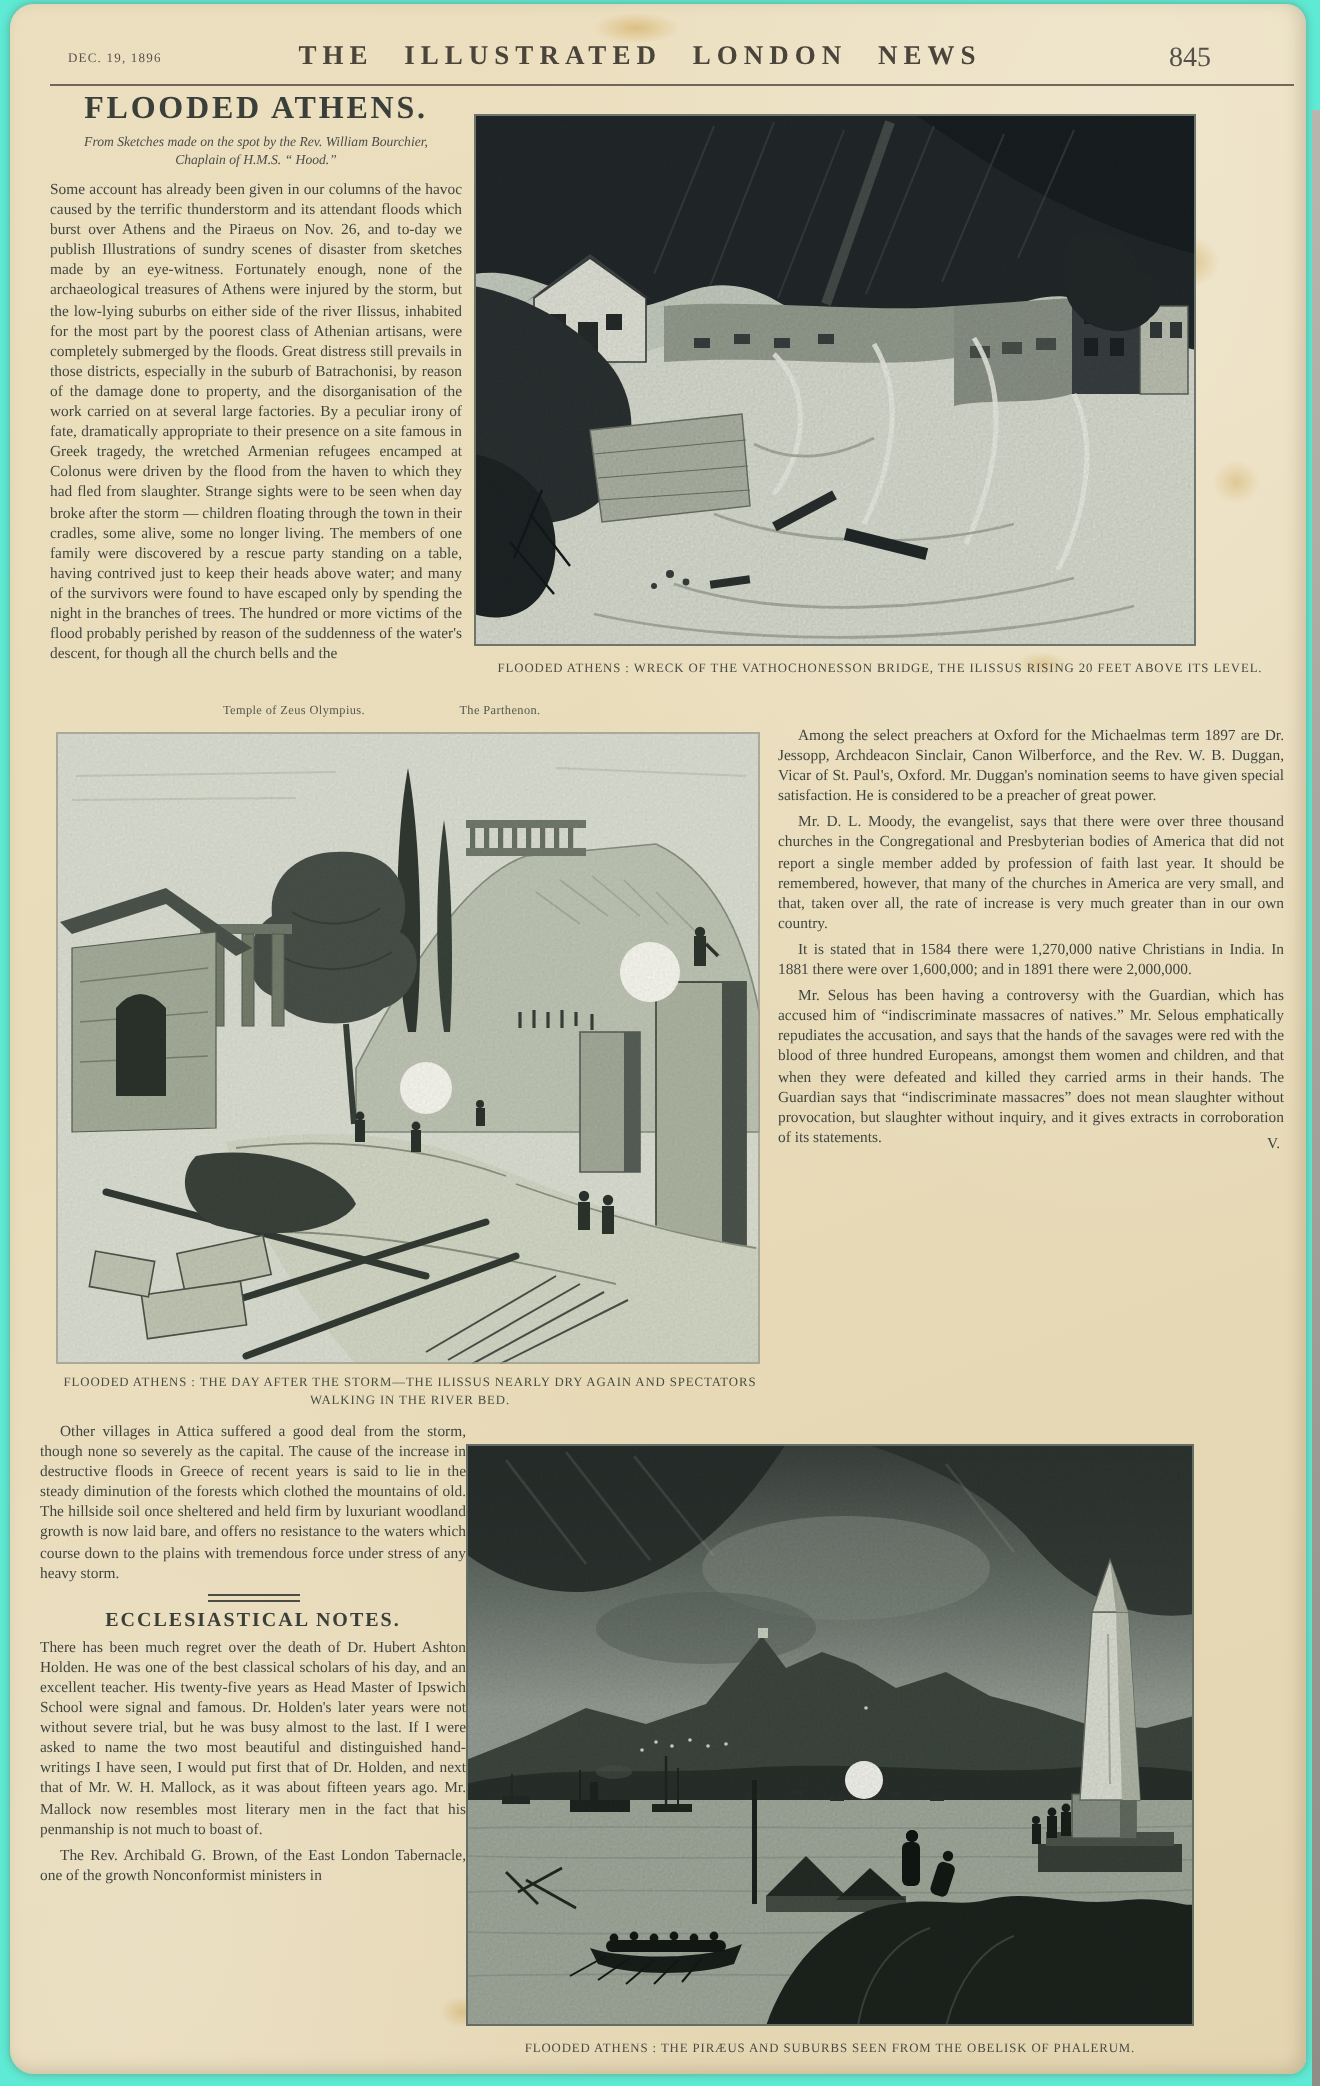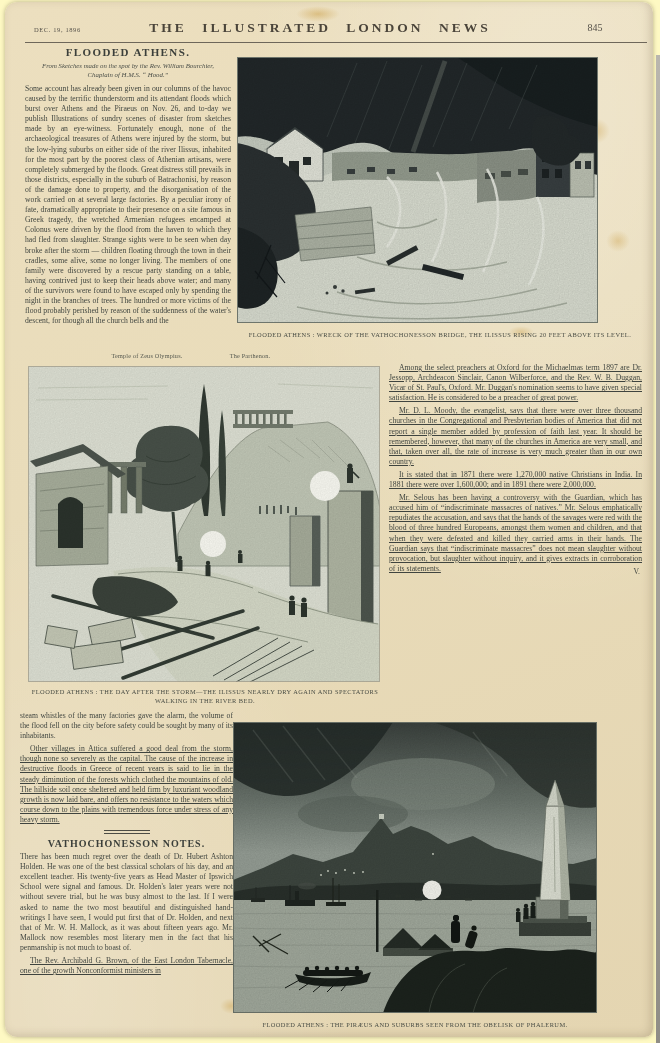--- a/index.html
+++ b/index.html
@@ -1,37 +1,37 @@
 <!DOCTYPE html>
 <html><head>
 <meta charset="utf-8">
 <style>
   html,body{margin:0;padding:0;}
   body{background:#f7f6f2;font-family:"Liberation Serif","DejaVu Serif",serif;}
-  .wrap{position:relative;width:660px;height:1043px;overflow:hidden;background:#fef9c3;}
+  .wrap{position:relative;width:660px;height:1043px;overflow:hidden;background:#5eead4;}
   .paper{position:absolute;left:5px;top:2px;width:648px;height:1035px;
          background:
            radial-gradient(ellipse at 85% 10%, rgba(255,255,255,.25), transparent 40%),
            radial-gradient(ellipse at 10% 95%, rgba(255,255,255,.2), transparent 35%),
            linear-gradient(160deg,#ecdfbf 0%,#e9dcba 40%,#e4d5b1 100%);
          border-radius:12px 10px 8px 12px;
          box-shadow:0 0 4px rgba(90,80,60,.45), inset -3px -2px 8px rgba(120,105,75,.25);}
   .page-edge-right{position:absolute;right:0;top:55px;bottom:0;width:4px;background:linear-gradient(#b9b6ae,#8f8d86);}
   .stain{position:absolute;border-radius:50%;pointer-events:none;}
 
   .hdr-date{position:absolute;left:34px;top:26px;font-size:6.5px;letter-spacing:.6px;color:#57534b;}
   .masthead{position:absolute;left:0;right:20px;top:20px;text-align:center;font-weight:bold;
             font-size:13.5px;letter-spacing:3px;word-spacing:9px;color:#4a443a;}
-  .pagenum{position:absolute;left:575px;top:22px;width:40px;text-align:center;font-size:10px;color:#55514a;}
+  .pagenum{position:absolute;left:575px;top:22px;width:40px;text-align:center;font-size:14px;color:#55514a;}
   .hdr-rule{position:absolute;left:25px;top:42px;width:622px;height:1px;background:#6e675a;}
 
   .col{position:absolute;color:#3f443f;text-align:justify;}
   .col p{margin:0 0 3px 0;font-size:7.7px;line-height:10.1px;}
-  .col p.ind{text-indent:10px;text-decoration:underline;}
-  .art-title{font-weight:bold;text-align:center;font-size:11px;letter-spacing:1.4px;color:#3b3f3a;margin:0;}
+  .col p.ind{text-indent:10px;}
+  .art-title{font-weight:bold;text-align:center;font-size:16px;letter-spacing:1.4px;color:#3b3f3a;margin:0;}
   .art-title.small{font-size:10px;letter-spacing:1px;}
   .byline{text-align:center;font-style:italic;font-size:6.8px;line-height:9px;color:#4a4e48;margin:3px 0 5px 0;}
   .separator{width:46px;height:1px;border-top:1px solid #4c4c44;border-bottom:1px solid #4c4c44;
              padding-top:1px;background:transparent;margin:5px auto 4px auto;}
   .sigline{text-align:right;font-size:7.7px;margin-top:-10px;padding-right:2px;}
 
   .illo{position:absolute;}
   .illo svg{display:block;}
   .caption{position:absolute;text-align:center;font-size:6.4px;letter-spacing:.45px;color:#484c44;line-height:8.6px;}
   .minilabel{position:absolute;font-size:6.2px;color:#55584f;letter-spacing:.2px;text-align:center;}
@@ -271,30 +271,29 @@
       <circle cx="297" cy="120" r="15" fill="#fdfdf6"></circle>
       <rect width="352" height="316" filter="url(#grainB)" opacity=".1"></rect>
       <rect x=".5" y=".5" width="351" height="315" fill="none" stroke="#a29e8c" opacity=".8"></rect>
     </svg>
   </div>
   <div class="caption" style="left:30px;top:688px;width:350px;">FLOODED ATHENS : THE DAY AFTER THE STORM—THE ILISSUS NEARLY DRY AGAIN AND SPECTATORS WALKING IN THE RIVER BED.</div>
 
   <div class="col" style="left:389px;top:363px;width:253px;">
     <p class="ind">Among the select preachers at Oxford for the Michaelmas term 1897 are Dr. Jessopp, Archdeacon Sinclair, Canon Wilberforce, and the Rev. W. B. Duggan, Vicar of St. Paul's, Oxford. Mr. Duggan's nomination seems to have given special satisfaction. He is considered to be a preacher of great power.</p>
     <p class="ind">Mr. D. L. Moody, the evangelist, says that there were over three thousand churches in the Congregational and Presbyterian bodies of America that did not report a single member added by profession of faith last year. It should be remembered, however, that many of the churches in America are very small, and that, taken over all, the rate of increase is very much greater than in our own country.</p>
-    <p class="ind">It is stated that in 1871 there were 1,270,000 native Christians in India. In 1881 there were over 1,600,000; and in 1891 there were 2,000,000.</p>
+    <p class="ind">It is stated that in 1584 there were 1,270,000 native Christians in India. In 1881 there were over 1,600,000; and in 1891 there were 2,000,000.</p>
     <p class="ind">Mr. Selous has been having a controversy with the Guardian, which has accused him of “indiscriminate massacres of natives.” Mr. Selous emphatically repudiates the accusation, and says that the hands of the savages were red with the blood of three hundred Europeans, amongst them women and children, and that when they were defeated and killed they carried arms in their hands. The Guardian says that “indiscriminate massacres” does not mean slaughter without provocation, but slaughter without inquiry, and it gives extracts in corroboration of its statements.</p>
     <div class="sigline">V.</div>
   </div>
 
   <div class="col" style="left:20px;top:711px;width:213px;height:326px;overflow:hidden;">
-    <p>steam whistles of the many factories gave the alarm, the volume of the flood fell on the city before safety could be sought by many of its inhabitants.</p>
     <p class="ind">Other villages in Attica suffered a good deal from the storm, though none so severely as the capital. The cause of the increase in destructive floods in Greece of recent years is said to lie in the steady diminution of the forests which clothed the mountains of old. The hillside soil once sheltered and held firm by luxuriant woodland growth is now laid bare, and offers no resistance to the waters which course down to the plains with tremendous force under stress of any heavy storm.</p>
     <div class="separator"></div>
-    <h2 class="art-title small" style="margin-bottom:3px;">VATHOCHONESSON NOTES.</h2>
+    <h2 class="art-title small" style="margin-bottom:3px;">ECCLESIASTICAL NOTES.</h2>
     <p>There has been much regret over the death of Dr. Hubert Ashton Holden. He was one of the best classical scholars of his day, and an excellent teacher. His twenty-five years as Head Master of Ipswich School were signal and famous. Dr. Holden's later years were not without severe trial, but he was busy almost to the last. If I were asked to name the two most beautiful and distinguished hand-writings I have seen, I would put first that of Dr. Holden, and next that of Mr. W. H. Mallock, as it was about fifteen years ago. Mr. Mallock now resembles most literary men in the fact that his penmanship is not much to boast of.</p>
     <p class="ind">The Rev. Archibald G. Brown, of the East London Tabernacle, one of the growth Nonconformist ministers in</p>
   </div>
 
   <div class="illo" style="left:233px;top:722px;">
     <svg width="364" height="291" viewBox="0 0 364 291">
       <defs>
         <linearGradient id="skyC" x1="0" y1="0" x2="0" y2="1">
           <stop offset="0" stop-color="#3c433f"></stop>
             <stop offset=".45" stop-color="#6e7870"></stop>

